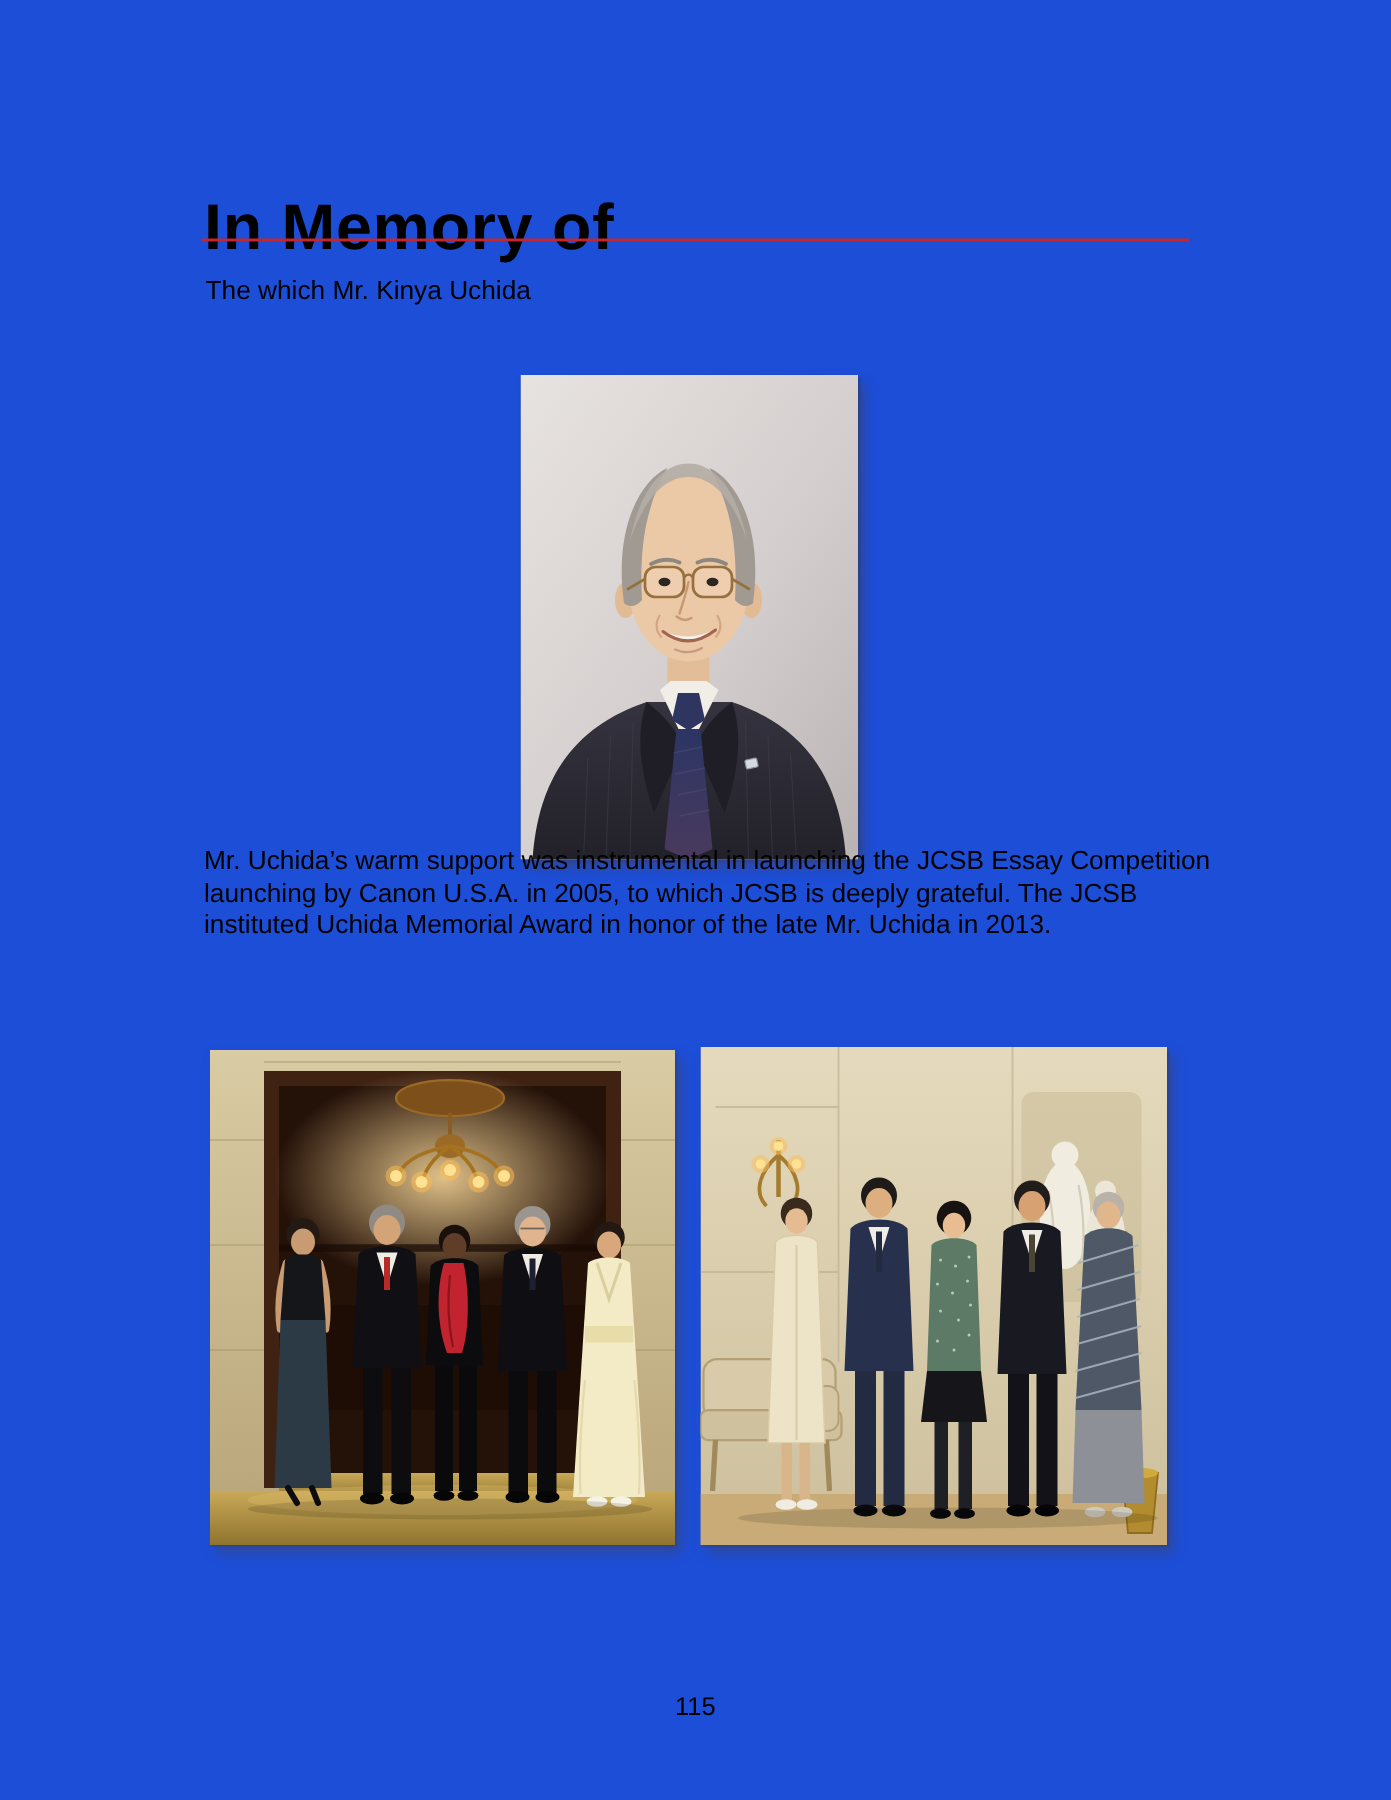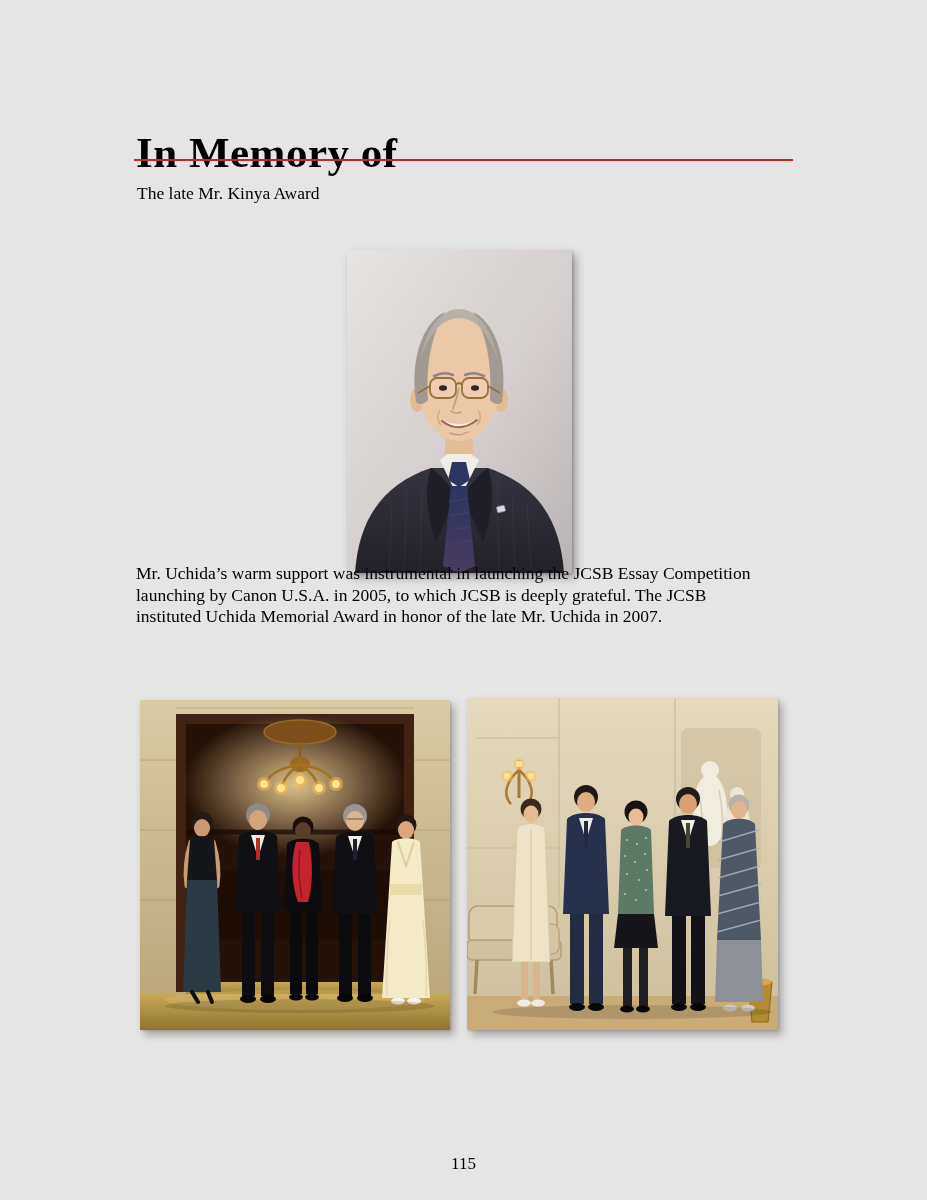--- a/index.html
+++ b/index.html
@@ -1,18 +1,18 @@
 <!DOCTYPE html>
 <html><head>
 <meta charset="utf-8">
 <style>
   html, body { margin:0; padding:0; background:#ffffff; }
   .page {
-    position:relative; width:927px; height:1200px; background:#e5e5e5;
-    font-family:Liberation Serif, serif; color:#000; overflow:hidden;
+    position:relative; width:927px; height:1200px; background:#1d4ed8;
+    font-family:Liberation Sans, sans-serif; color:#000; overflow:hidden;
   }
   .title {
     position:absolute; left:136px; top:100px;
     font-size:43px; font-weight:bold; letter-spacing:0.5px; line-height:1.1;
   }
   .rule {
     position:absolute; left:134px; top:159px; width:659px; height:2px;
     background:#c1272d;
   }
   .subtitle {
@@ -30,33 +30,32 @@
     position:absolute; left:140px; top:700px; width:310px; height:330px;
     box-shadow:4px 5px 8px rgba(75,68,60,0.40), 1px 1px 2px rgba(0,0,0,0.15);
   }
   .photo-right {
     position:absolute; left:467px; top:698px; width:311px; height:332px;
     box-shadow:4px 5px 8px rgba(75,68,60,0.40), 1px 1px 2px rgba(0,0,0,0.15);
   }
   .page-number {
     position:absolute; left:0; top:1128px; width:100%; text-align:center;
     font-size:17px;
-    margin-top:26px;
   }
   svg { display:block; }
 </style>
 </head>
 <body>
 
 <div class="page">
 
   <h1 class="title">In Memory of</h1>
   <div class="rule" style="background-color: rgb(193, 39, 45);"></div>
 
-  <div class="subtitle">The late Mr. Kinya Award</div>
+  <div class="subtitle">The which Mr. Kinya Uchida</div>
 
   <figure class="portrait-wrap" style="margin:0">
     <svg viewBox="0 0 225 323" width="225" height="323" aria-hidden="true">
       <defs>
         <linearGradient id="pBg" x1="0" y1="0" x2="1" y2="1">
           <stop offset="0" stop-color="#e7e3e0"></stop>
           <stop offset="0.55" stop-color="#d4cfce"></stop>
           <stop offset="1" stop-color="#bab3b4"></stop>
         </linearGradient>
         <linearGradient id="pSuit" x1="0" y1="0" x2="0" y2="1">
@@ -128,21 +127,21 @@
 
       <path d="M96,171 Q112,183 129,170 Q112,178 96,171 Z" fill="#f6f3ec"></path>
       <path d="M95,171 Q112,184 130,170" stroke="#a36450" stroke-width="2" fill="none" stroke-linecap="round"></path>
       <path d="M103,183 Q112,187 121,182" stroke="#c89a80" stroke-width="1.4" fill="none" stroke-linecap="round"></path>
     </svg>
   </figure>
 
   <div class="body-text">
     <div>Mr. Uchida’s warm support was instrumental in launching the JCSB Essay Competition</div>
     <div>launching by Canon U.S.A. in 2005, to which JCSB is deeply grateful. The JCSB</div>
-    <div>instituted Uchida Memorial Award in honor of the late Mr. Uchida in 2007.</div>
+    <div>instituted Uchida Memorial Award in honor of the late Mr. Uchida in 2013.</div>
   </div>
 
   <figure class="photo-left" style="margin:0">
     <svg viewBox="0 0 310 330" width="310" height="330" aria-hidden="true">
       <defs>
         <linearGradient id="lStone" x1="0" y1="0" x2="0" y2="1">
           <stop offset="0" stop-color="#d9cba3"></stop>
           <stop offset="1" stop-color="#b7a377"></stop>
         </linearGradient>
         <linearGradient id="lFloor" x1="0" y1="0" x2="0" y2="1">

